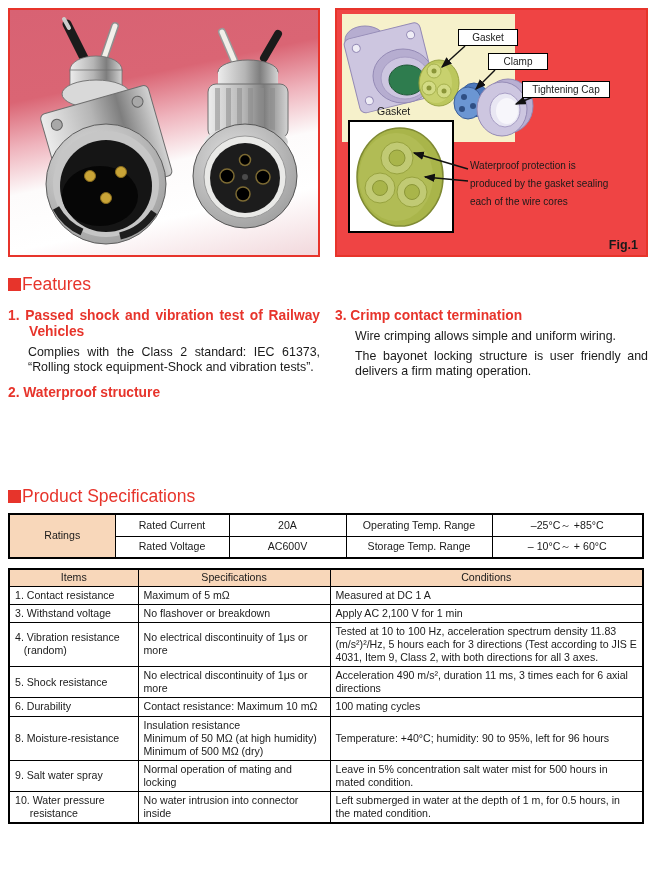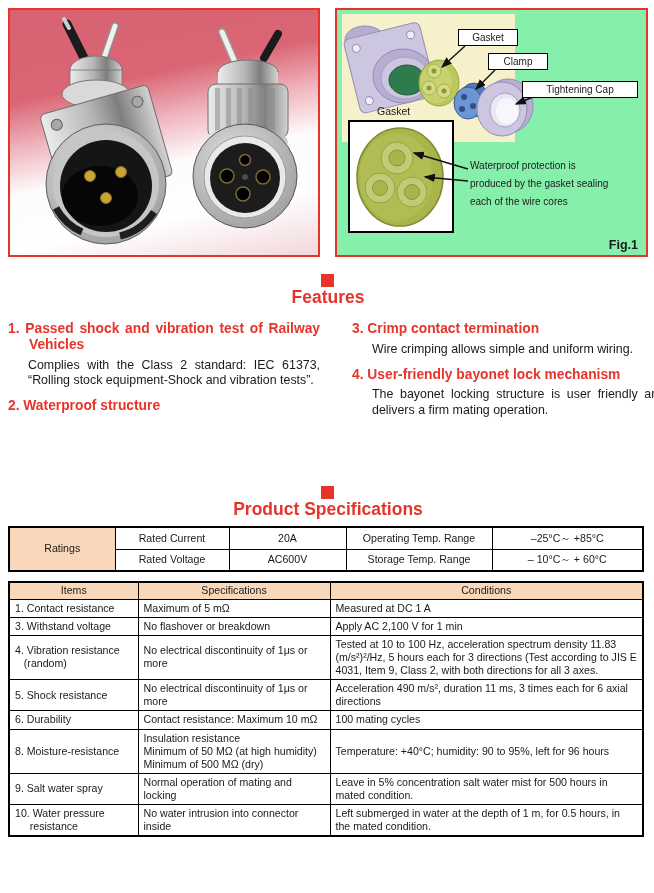--- a/index.html
+++ b/index.html
@@ -8,45 +8,45 @@
     background:#fff; color:#1a1a1a;
     font-family:"Liberation Sans", sans-serif;
   }
 
   
   .panel { position:absolute; box-sizing:border-box; border:2px solid var(--accent-red); }
   .photo-panel {
     left:8px; top:8px; width:312px; height:249px; overflow:hidden;
     background:linear-gradient(168deg,#d86273 0%,#da6574 30%,#efb4bd 45%,#fdfbfb 60%,#ffffff 78%,#f2d8dc 100%);
   }
-  .figure-panel { left:335px; top:8px; width:313px; height:249px; background:#86efac; overflow:hidden; }
+  .figure-panel { left:335px; top:8px; width:313px; height:249px; background:#ef4444; overflow:hidden; }
   .fig-yellow { position:absolute; left:5px; top:4px; width:173px; height:128px; background:var(--diagram-bg-yellow); }
   .fig-svg { position:absolute; left:0; top:0; }
   .part-label {
     position:absolute; box-sizing:border-box; height:17px; background:#fff;
     border:1px solid #000; font-size:10px; line-height:15px; text-align:center;
   }
   .label-gasket { left:121px; top:19px; width:60px; }
   .label-clamp  { left:151px; top:43px; width:60px; }
-  .label-cap    { left:185px; top:71px; width:116px; }
+  .label-cap    { left:185px; top:71px; width:88px; }
   .inset-box {
     position:absolute; left:11px; top:110px; width:106px; height:113px;
     box-sizing:border-box; border:2px solid #000; background:#fff;
   }
   .inset-label { position:absolute; left:40px; top:95px; font-size:10.5px; }
   .fig-note { position:absolute; left:133px; top:147px; width:174px; font-size:10px; line-height:18px; white-space:pre-line; }
   .fig-caption { position:absolute; right:8px; bottom:3px; font-size:12.5px; font-weight:bold; }
 
   
-  .sec-heading { display:flex; align-items:center; color:var(--accent-red); font-weight:bold; font-size:17.5px;flex-direction:column; }
+  .sec-heading { display:flex; align-items:center; color:var(--accent-red); font-weight:normal; font-size:17.5px; }
   .sec-bullet { width:13px; height:13px; background:var(--accent-red); margin-right:1px; flex:none; }
 
   
   .features { position:absolute; left:8px; top:274px; width:640px; }
-  .feature-cols { display:flex; gap:32px; margin-top:4px; }
+  .feature-cols { display:flex; gap:15px; margin-top:4px; }
   .fcol-left { width:312px; flex:none; }
   .fcol-right { width:313px; flex:none; }
   .f-item { margin-bottom:4px; }
   .f-title {
     color:var(--accent-red); font-weight:bold; font-size:13.8px; line-height:1.15;
     text-align:justify; padding-left:21px; text-indent:-21px; margin:9px 0 5px 0;
   }
   .f-body { font-size:12.4px; line-height:1.27; text-align:justify; margin-left:20px; }
 
   
@@ -235,21 +235,20 @@
         <div class="f-item">
           <div class="f-title"><span>2.</span> <span>Waterproof structure</span></div>
         </div>
       </div>
       <div class="fcol-right">
         <div class="f-item">
           <div class="f-title"><span>3.</span> <span>Crimp contact termination</span></div>
           <div class="f-body">Wire crimping allows simple and uniform wiring.</div>
         </div>
         <div class="f-item">
-          <div class="f-title"><span>4.</span> <span>User-friendly bayonet lock mechanism</span></div>
           <div class="f-body">The bayonet locking structure is user friendly and delivers a firm mating operation.</div>
         </div>
       </div>
     </div>
   </div>
 
   <div class="specs">
     <div class="sec-heading">
       <span class="sec-bullet"></span>
       <span>Product Specifications</span>

